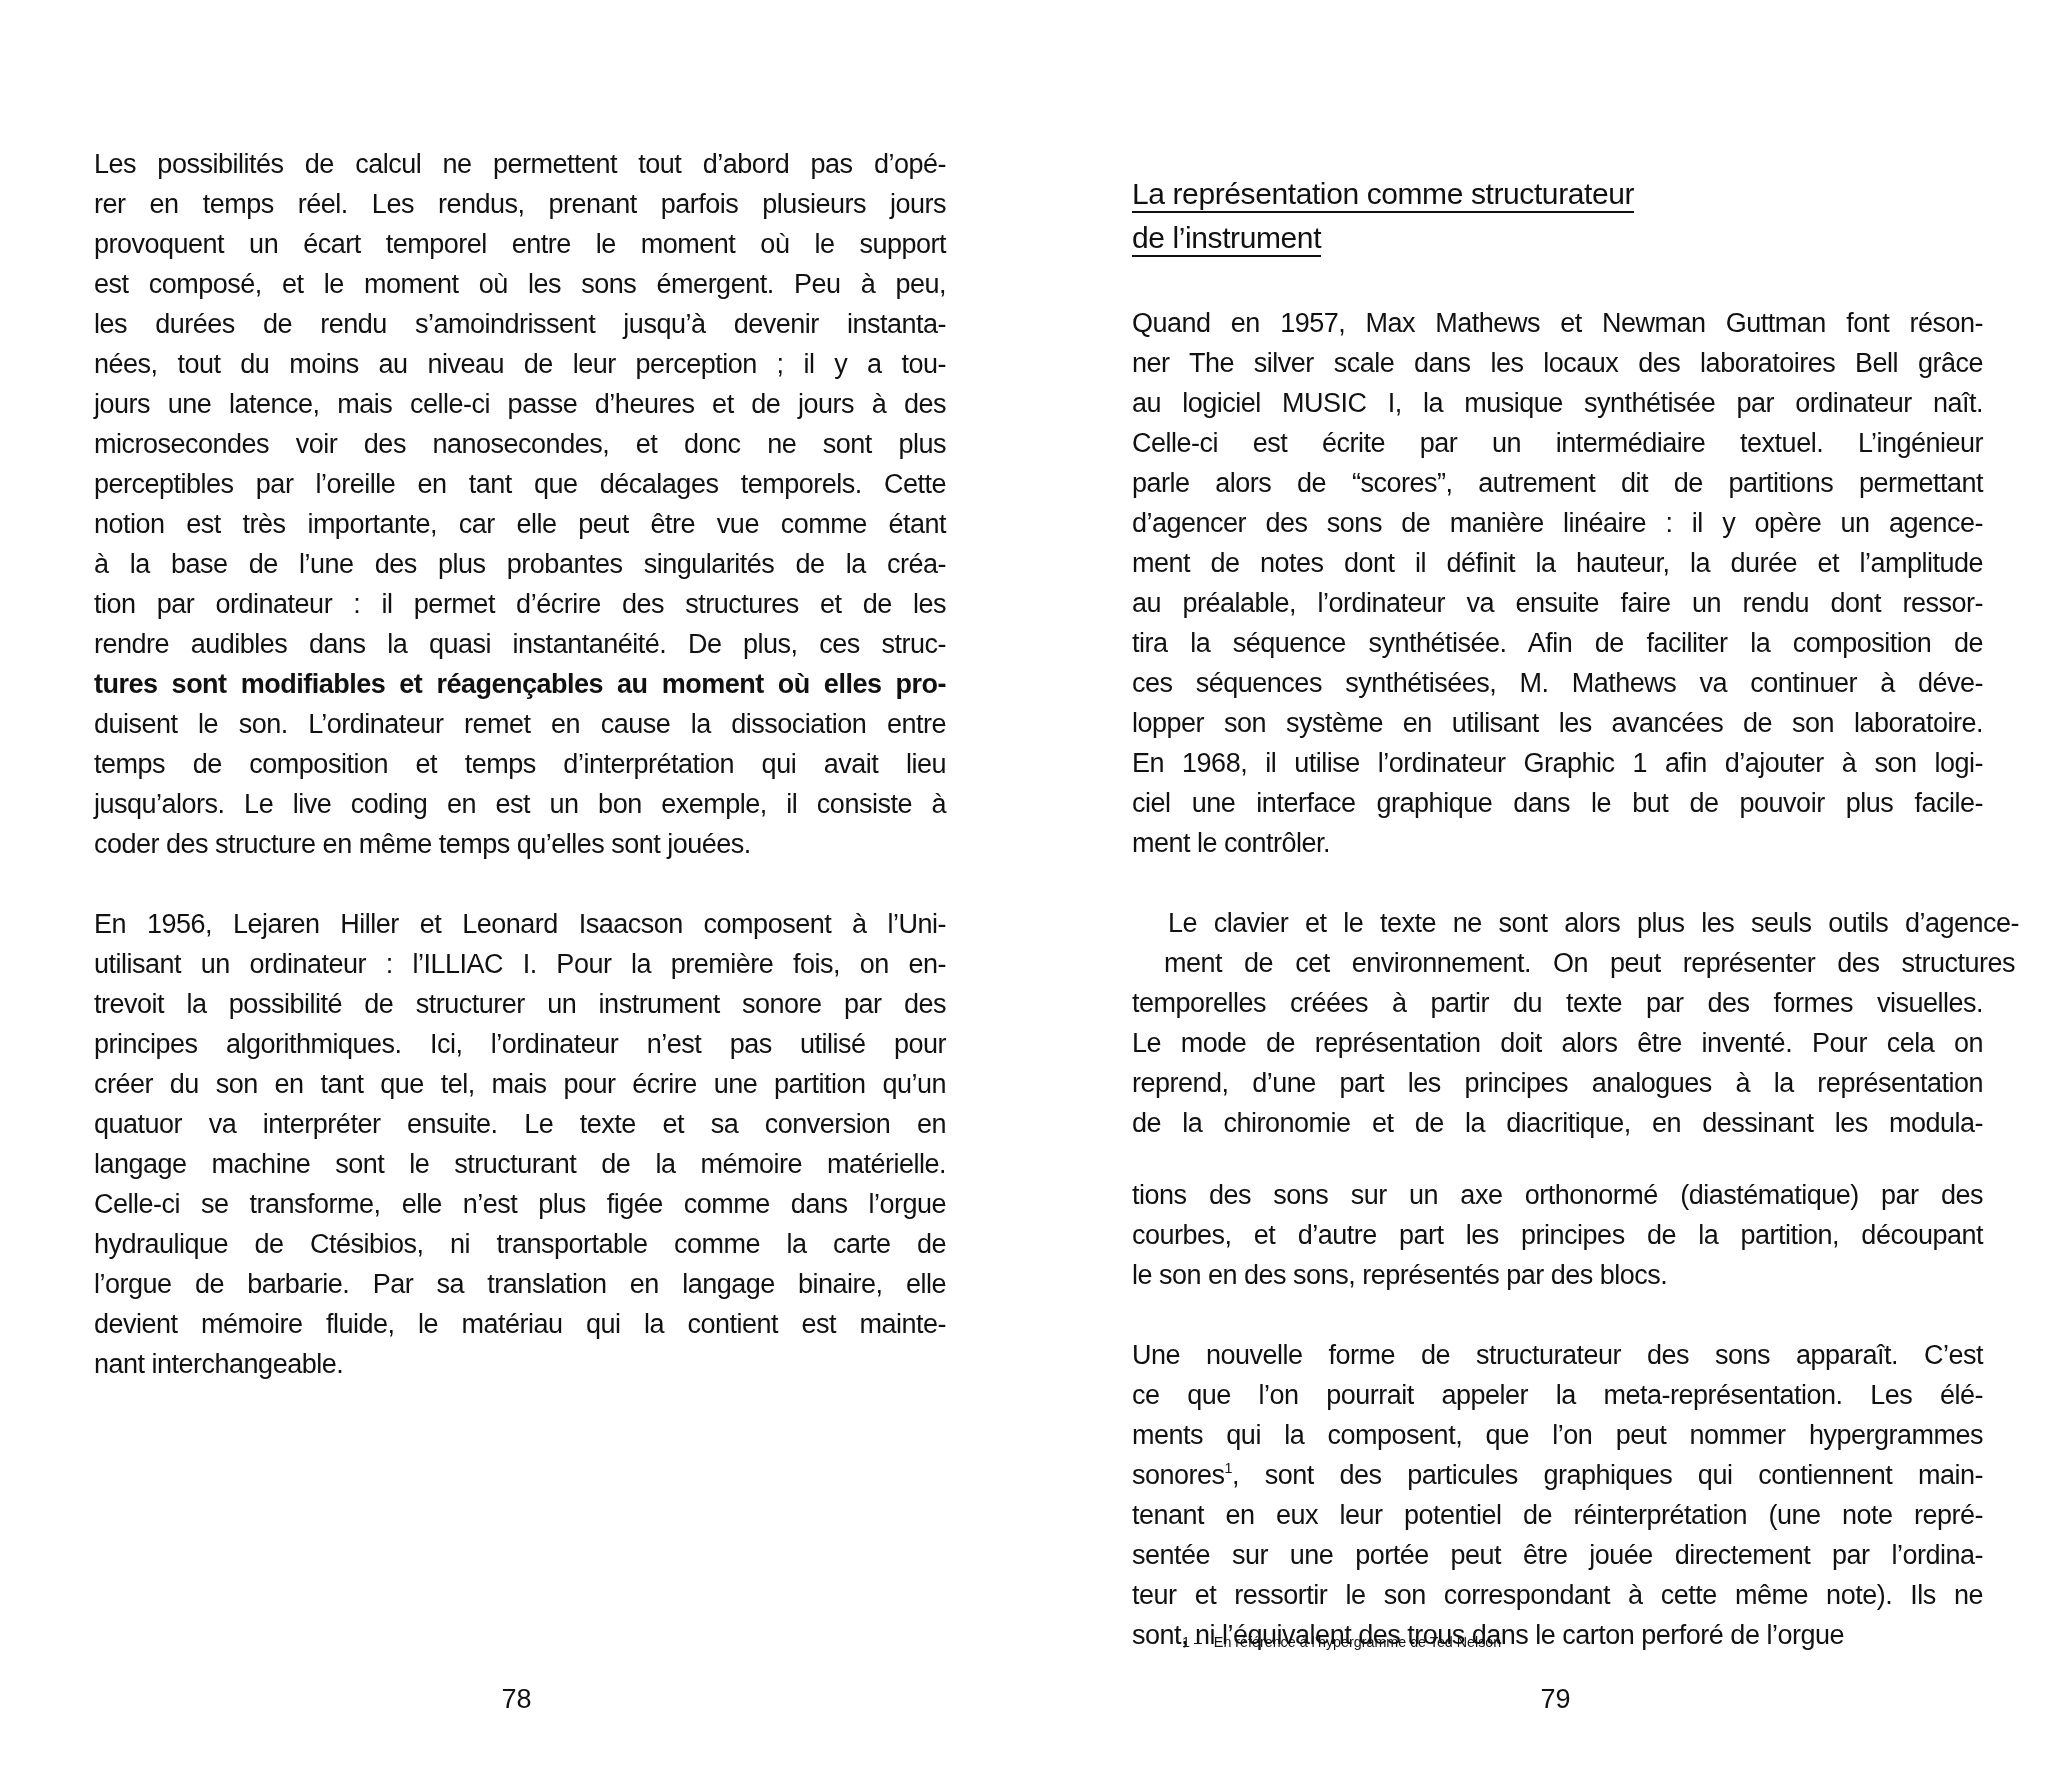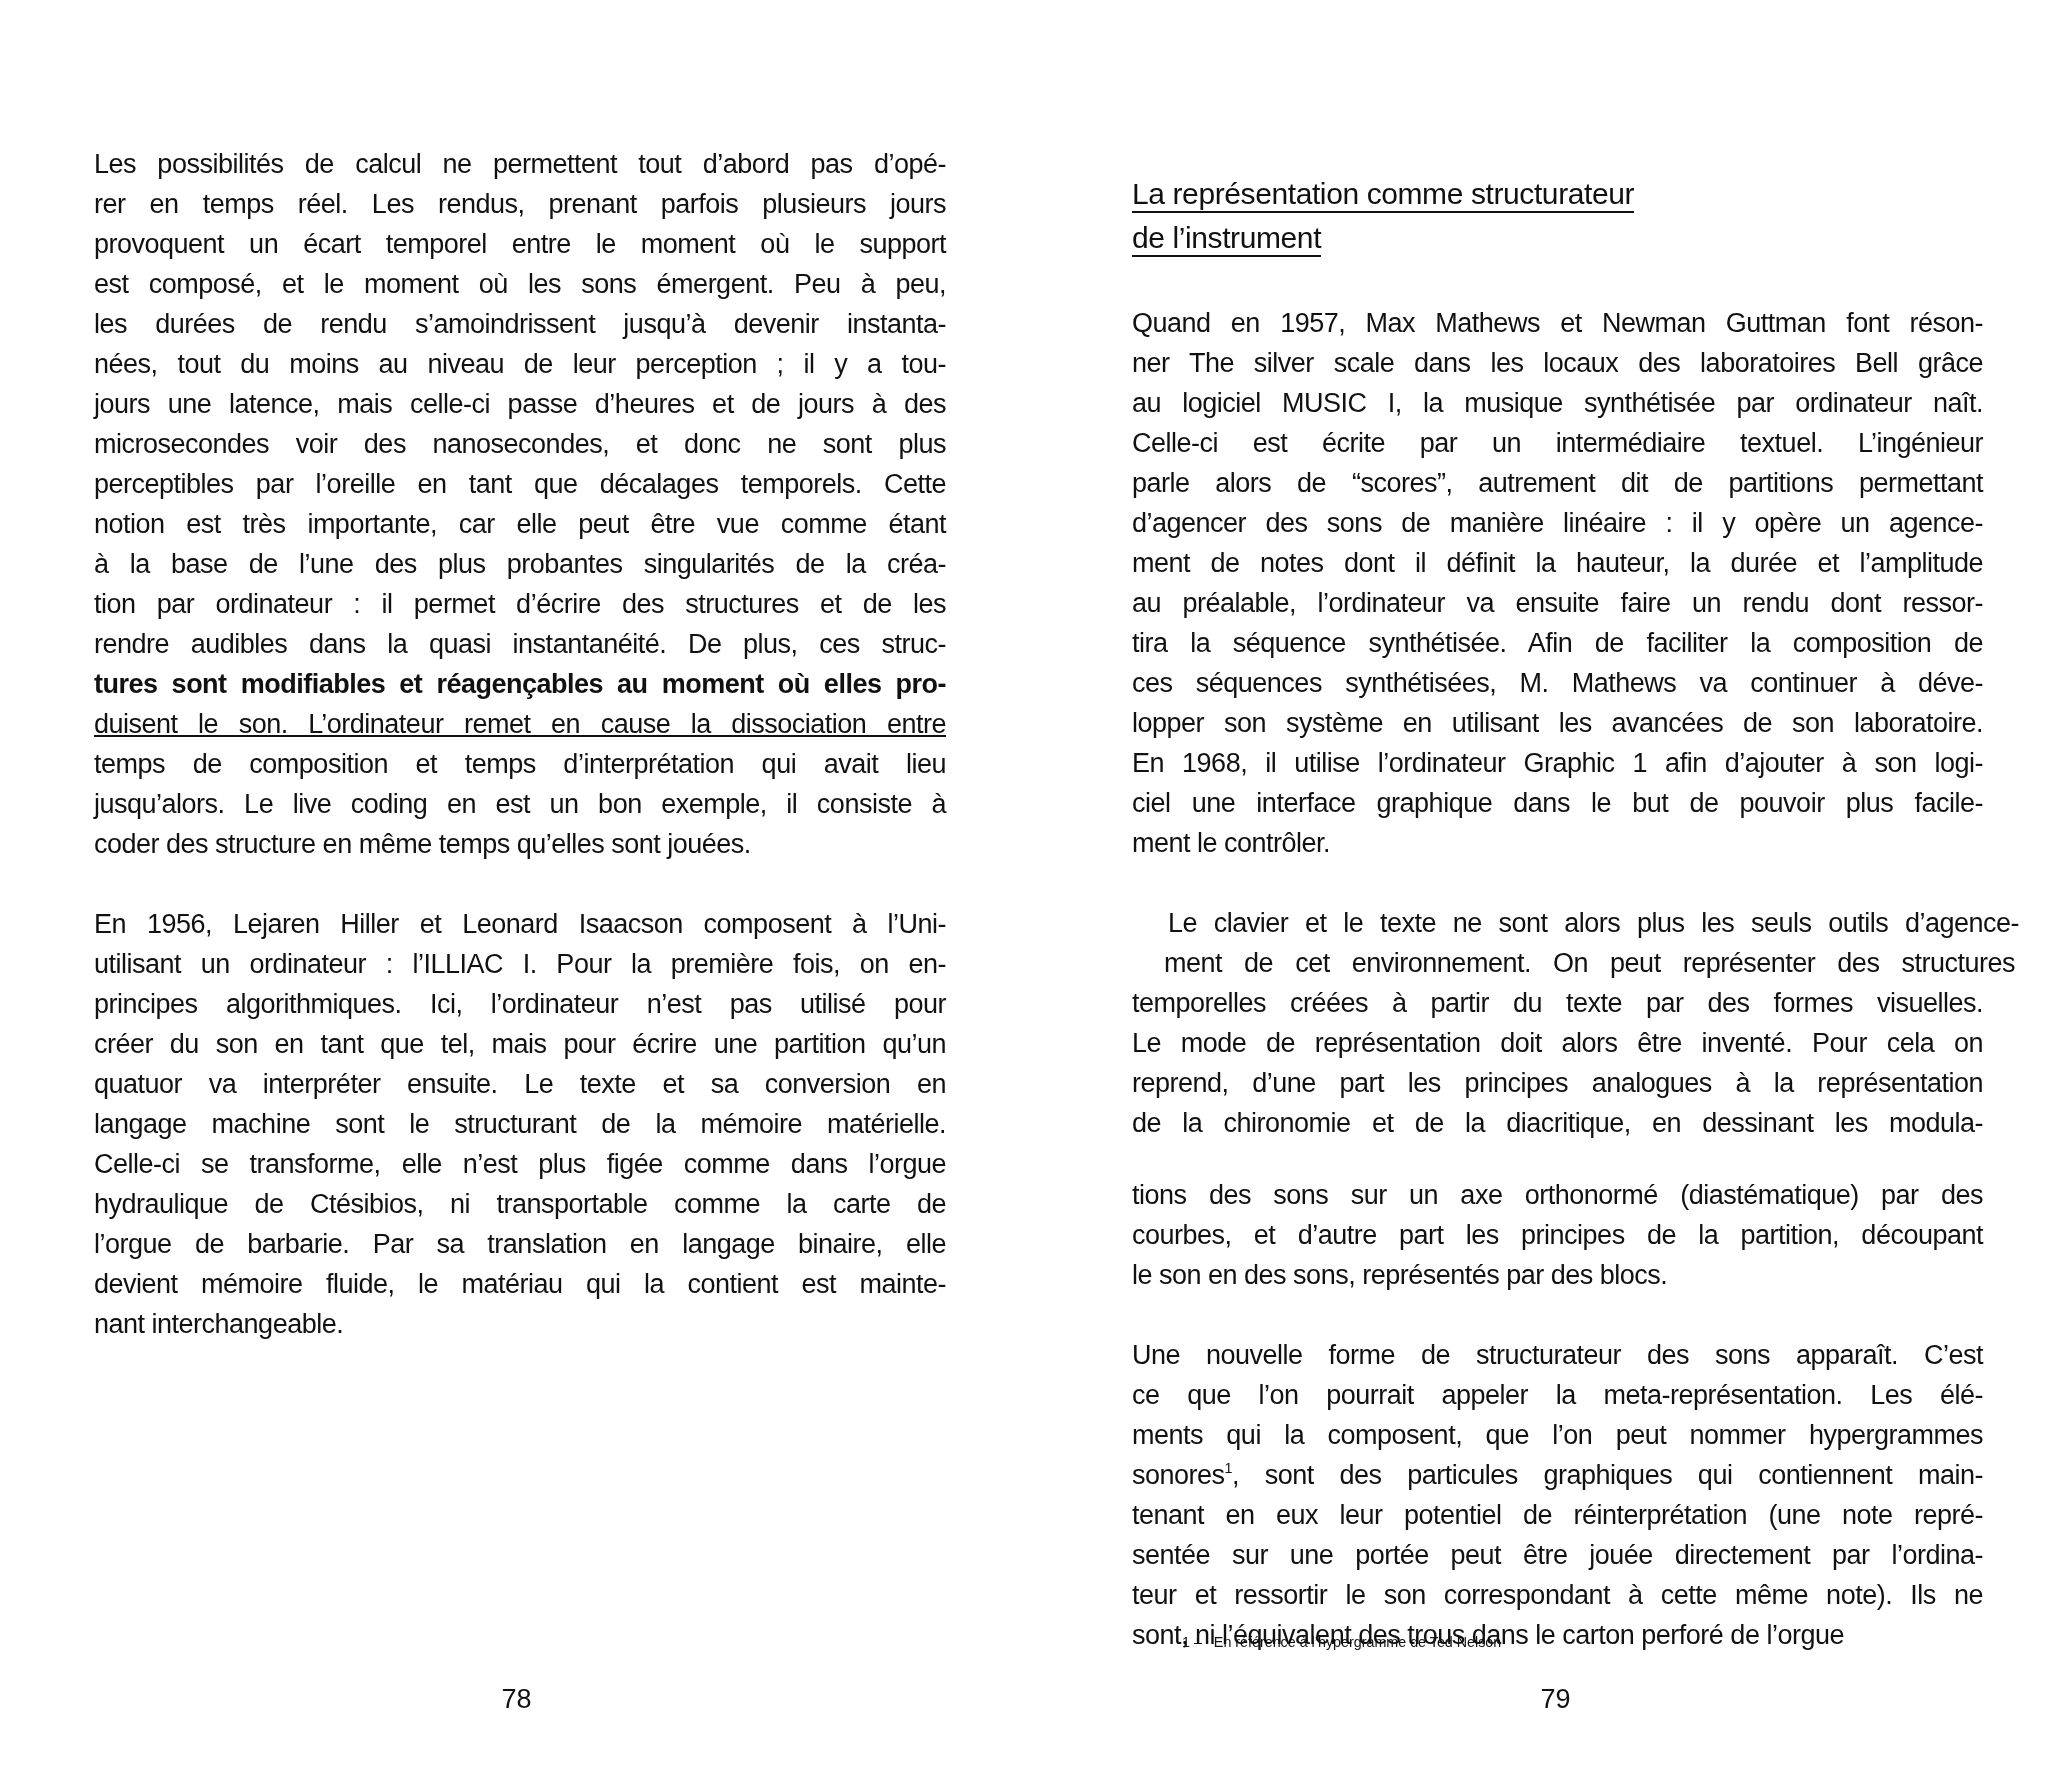--- a/index.html
+++ b/index.html
@@ -39,28 +39,29 @@
         <span class="line" style="white-space: normal; width: 852px;">les durées de rendu s’amoindrissent jusqu’à devenir instanta-</span>
         <span class="line" style="white-space: normal; width: 852px;">nées, tout du moins au niveau de leur perception ; il y a tou-</span>
         <span class="line" style="white-space: normal; width: 852px;">jours une latence, mais celle-ci passe d’heures et de jours à des</span>
         <span class="line" style="white-space: normal; width: 852px;">microsecondes voir des nanosecondes, et donc ne sont plus</span>
         <span class="line" style="white-space: normal; width: 852px;">perceptibles par l’oreille en tant que décalages temporels. Cette</span>
         <span class="line" style="white-space: normal; width: 852px;">notion est très importante, car elle peut être vue comme étant</span>
         <span class="line" style="white-space: normal; width: 852px;">à la base de l’une des plus probantes singularités de la créa-</span>
         <span class="line" style="white-space: normal; width: 852px;">tion par ordinateur : il permet d’écrire des structures et de les</span>
         <span class="line" style="white-space: normal; width: 852px;">rendre audibles dans la quasi instantanéité. De plus, ces struc-</span>
         <span class="line" style="white-space: normal; width: 852px; font-weight: bold;">tures sont modifiables et réagençables au moment où elles pro-</span>
-        <span class="line" style="white-space: normal; width: 852px; text-decoration: underline;">duisent le son. L’ordinateur remet en cause la dissociation entre</span>
+        <span class="line" style="white-space: normal; width: 852px;">duisent le son. L’ordinateur remet en cause la dissociation entre</span>
         <span class="line" style="white-space: normal; width: 852px;">temps de composition et temps d’interprétation qui avait lieu</span>
         <span class="line" style="white-space: normal; width: 852px;">jusqu’alors. Le live coding en est un bon exemple, il consiste à</span>
         <span class="line last">coder des structure en même temps qu’elles sont jouées.</span>
       </div>
     <div class="para" id="lp1">
         <span class="line" style="white-space: normal; width: 852px;">En 1956, Lejaren Hiller et Leonard Isaacson composent à l’Uni-</span>
         <span class="line" style="white-space: normal; width: 852px;">utilisant un ordinateur : l’ILLIAC I. Pour la première fois, on en-</span>
+        <span class="line" style="white-space: normal; width: 852px;">trevoit la possibilité de structurer un instrument sonore par des</span>
         <span class="line" style="white-space: normal; width: 852px;">principes algorithmiques. Ici, l’ordinateur n’est pas utilisé pour</span>
         <span class="line" style="white-space: normal; width: 852px;">créer du son en tant que tel, mais pour écrire une partition qu’un</span>
         <span class="line" style="white-space: normal; width: 852px;">quatuor va interpréter ensuite. Le texte et sa conversion en</span>
         <span class="line" style="white-space: normal; width: 852px;">langage machine sont le structurant de la mémoire matérielle.</span>
         <span class="line" style="white-space: normal; width: 852px;">Celle-ci se transforme, elle n’est plus figée comme dans l’orgue</span>
         <span class="line" style="white-space: normal; width: 852px;">hydraulique de Ctésibios, ni transportable comme la carte de</span>
         <span class="line" style="white-space: normal; width: 852px;">l’orgue de barbarie. Par sa translation en langage binaire, elle</span>
         <span class="line" style="white-space: normal; width: 852px;">devient mémoire fluide, le matériau qui la contient est mainte-</span>
         <span class="line last">nant interchangeable.</span>
       </div>

